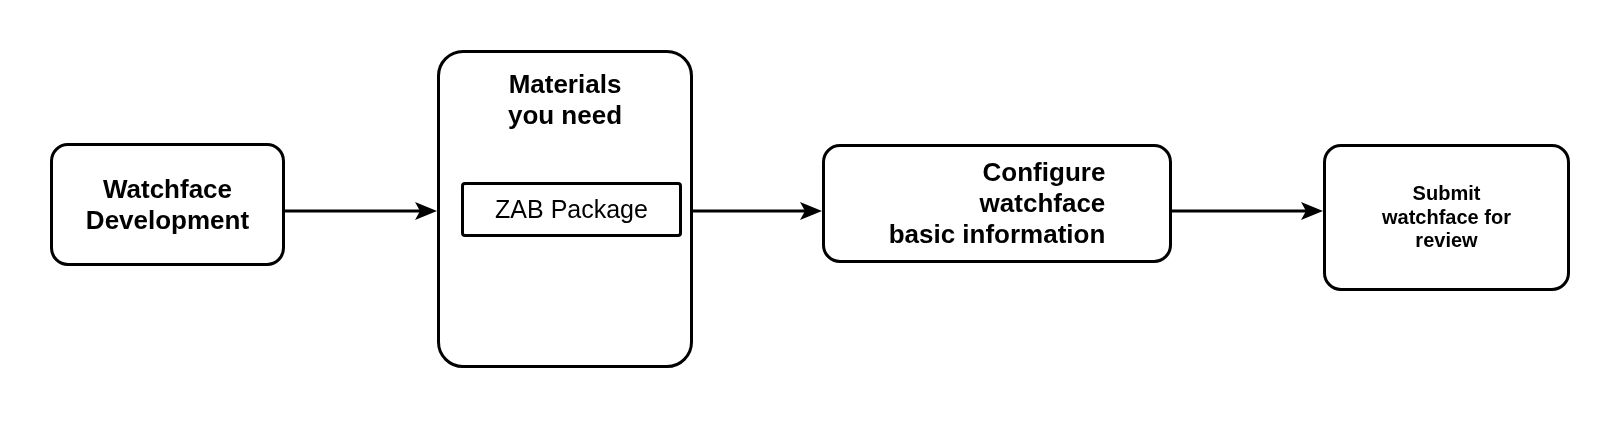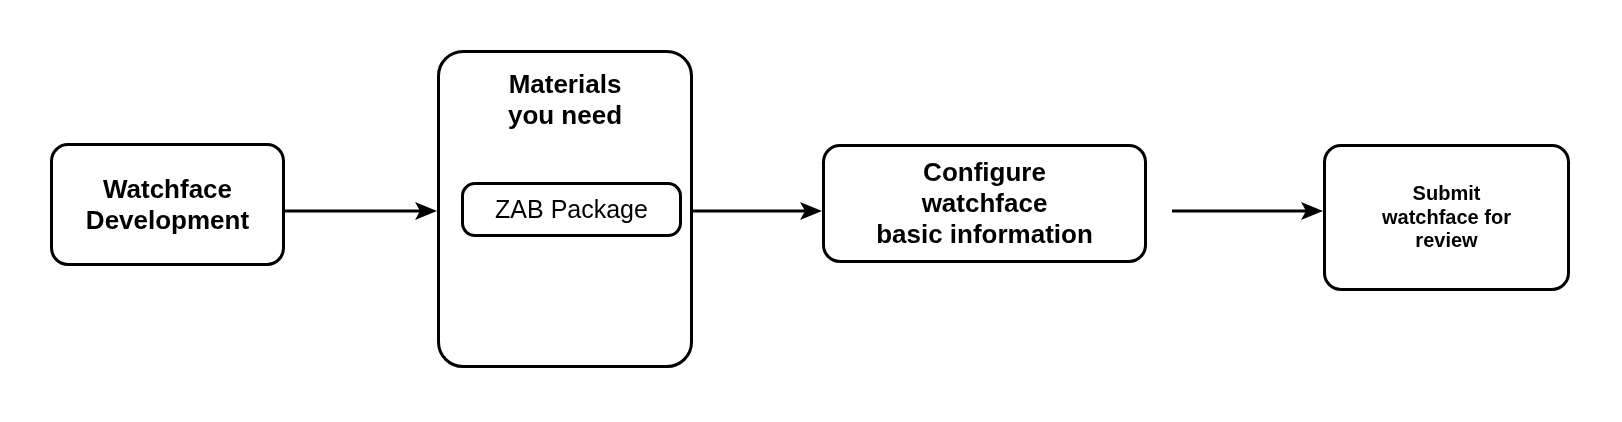--- a/index.html
+++ b/index.html
@@ -74,21 +74,21 @@
     font-size: 26px;
     font-weight: bold;
     line-height: 1.18;
     white-space: pre-line;
   }
   .subnode {
     position: absolute;
     box-sizing: border-box;
     background: #ffffff;
     border: 3px solid #000000;
-    border-radius: 14px;
+    border-radius: 4px;
     display: flex;
     align-items: center;
     justify-content: center;
     text-align: center;
     font-size: 25px;
     line-height: 1.18;
   }
   .subnode .label {
     display: block;
     white-space: pre-line;
@@ -104,23 +104,24 @@
     left: 21px;
     top: 210px;   
     width: 221px;
     height: 87px;
   }
 
   
   #node-configure-watchface {
     left: 822px;
     top: 144px;
-    width: 325px;
+    width: 350px;
     height: 119px;
     font-size: 26px;
+    text-align: right;
   }
 
   
   #node-submit-review {
     left: 1323px;
     top: 144px;
     width: 247px;
     height: 147px;
     font-size: 20px;
   }

